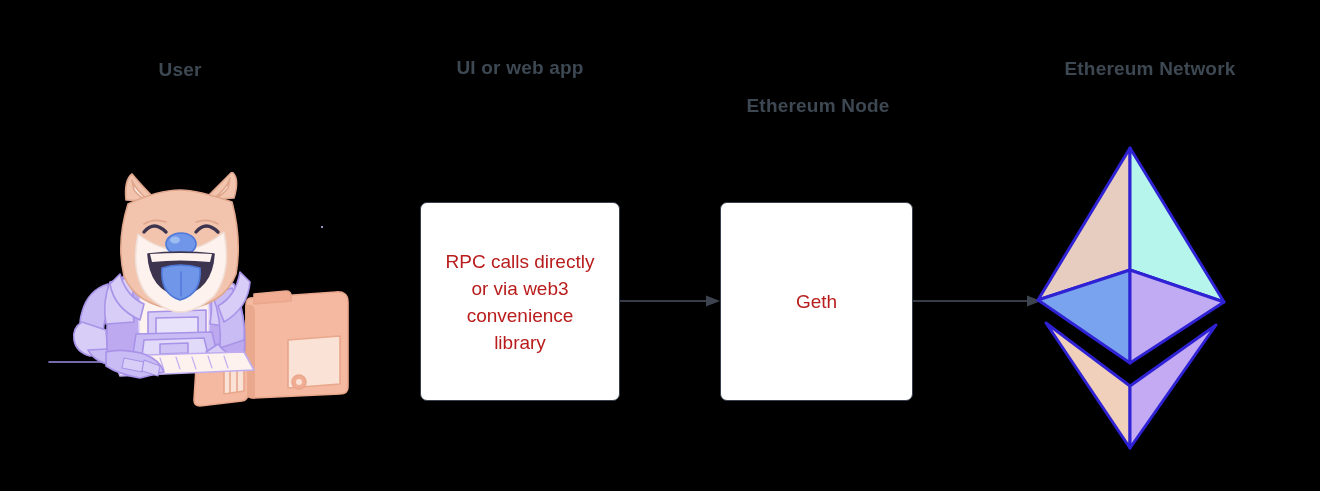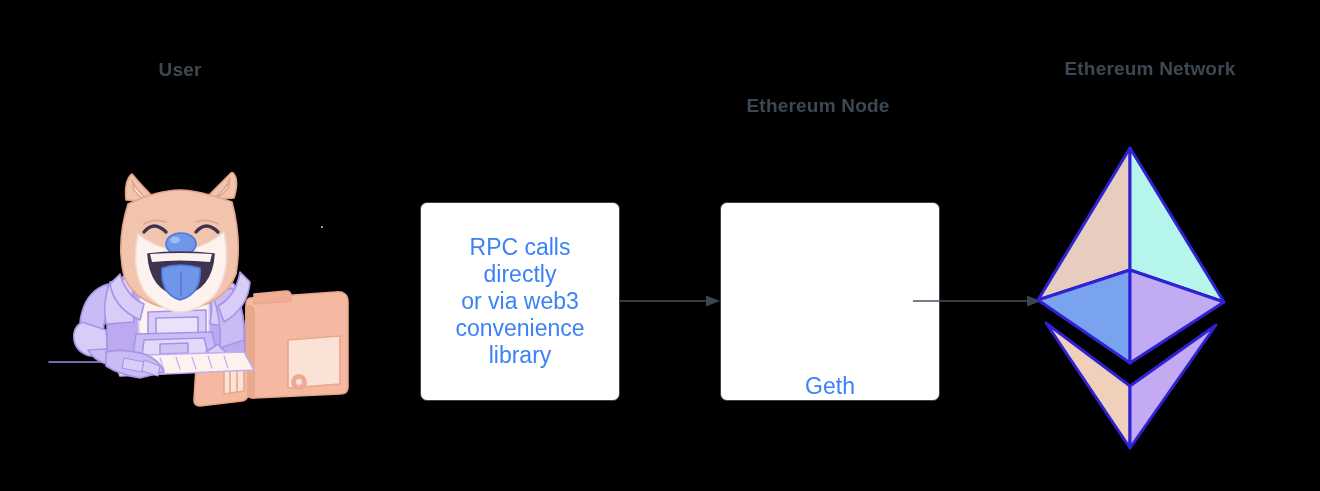--- a/index.html
+++ b/index.html
@@ -42,30 +42,30 @@
     position: absolute;
     background: #ffffff;
     border: 1px solid #37404d;
     border-radius: 7px;
     display: flex;
     align-items: center;
     justify-content: center;
     box-sizing: border-box;
   }
   .box-label {
-    color: #3b82f6;
+    color: #b91c1c;
     font-family: "Liberation Sans", sans-serif;
-    font-size: 23px;
+    font-size: 19px;
     line-height: 27px;
     text-align: center;
     white-space: pre-line;
     padding: 0 10px;
   }
   #box-rpc  { left: 420px; top: 202px; width: 200px; height: 199px; }
-  #box-geth { left: 720px; top: 202px; width: 220px; height: 199px; align-items: flex-end; }
+  #box-geth { left: 720px; top: 202px; width: 193px; height: 199px; }
 
   
   .arrow {
     position: absolute;
     height: 12px;
   }
   #arrow-1 { left: 620px; top: 295px; width: 100px; }
   #arrow-2 { left: 913px; top: 295px; width: 128px; }
   .arrow svg { display: block; }
 
@@ -89,20 +89,21 @@
   }
   #user-illustration svg { display: block; }
 </style>
 </head>
 <body>
 
 <div class="stage">
 
   <div class="col-header" id="hdr-user">User</div>
 
+  <div class="col-header" id="hdr-ui">UI or web app</div>
 
   <div class="col-header" id="hdr-node">Ethereum Node</div>
 
   <div class="col-header" id="hdr-network">Ethereum Network</div>
 
   <div id="user-illustration">
     <svg width="318" height="236" viewBox="0 0 318 236" xmlns="http://www.w3.org/2000/svg">
       <g stroke="#c8b5f0" stroke-width="1.6" stroke-linejoin="round" stroke-linecap="round">
 
         <line x1="1" y1="190" x2="120" y2="190" stroke="#9f8de0" stroke-width="1.6"></line>

